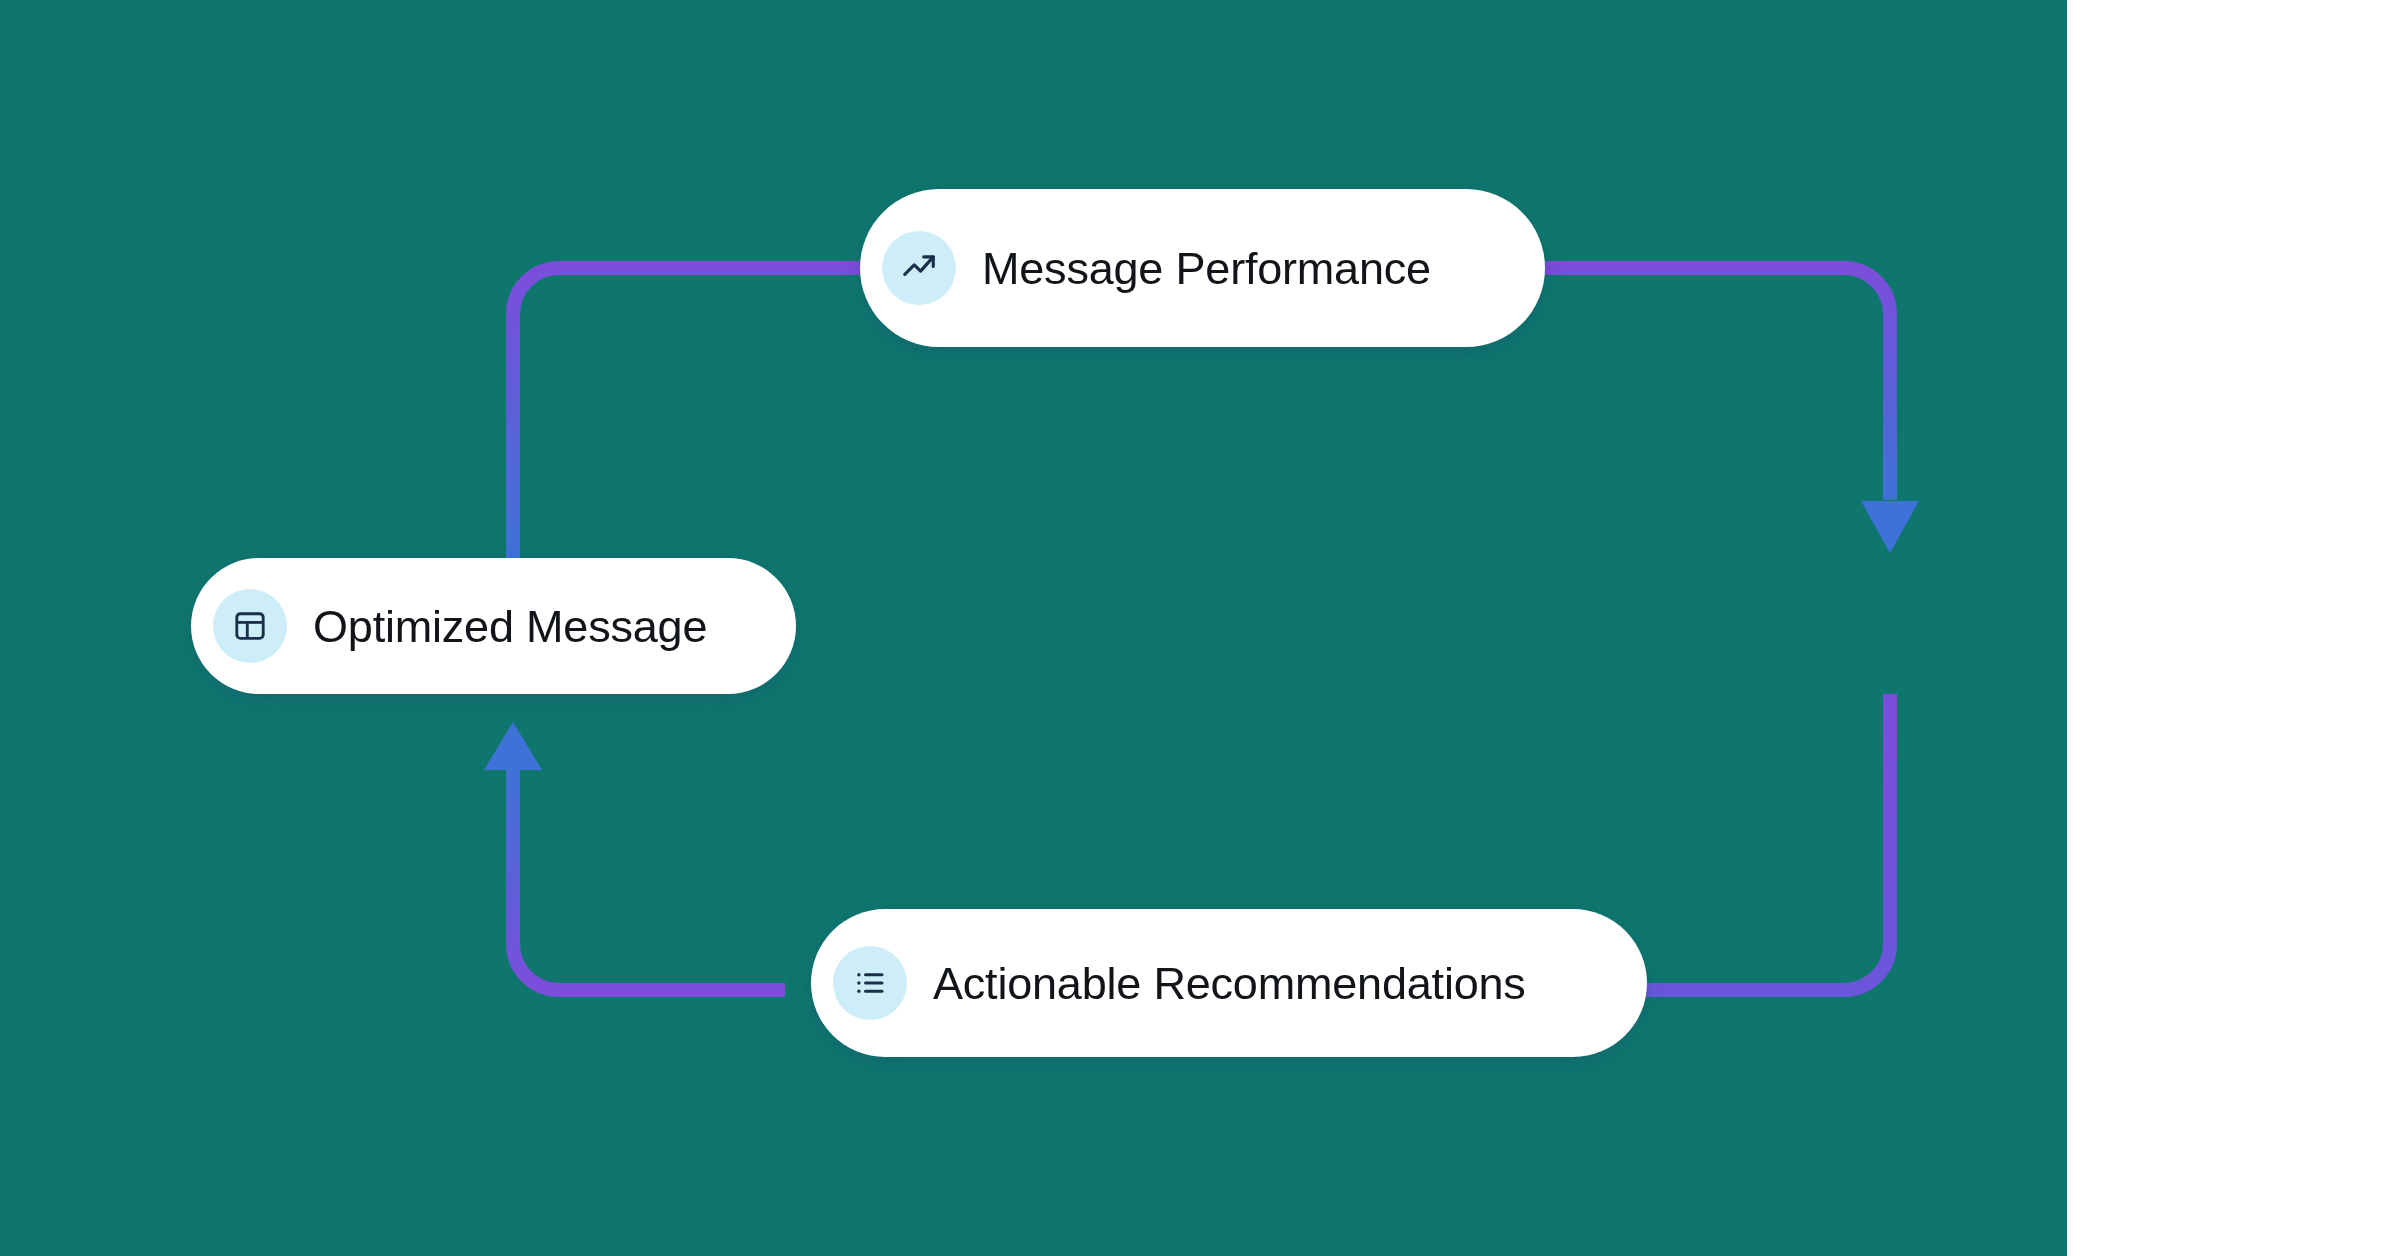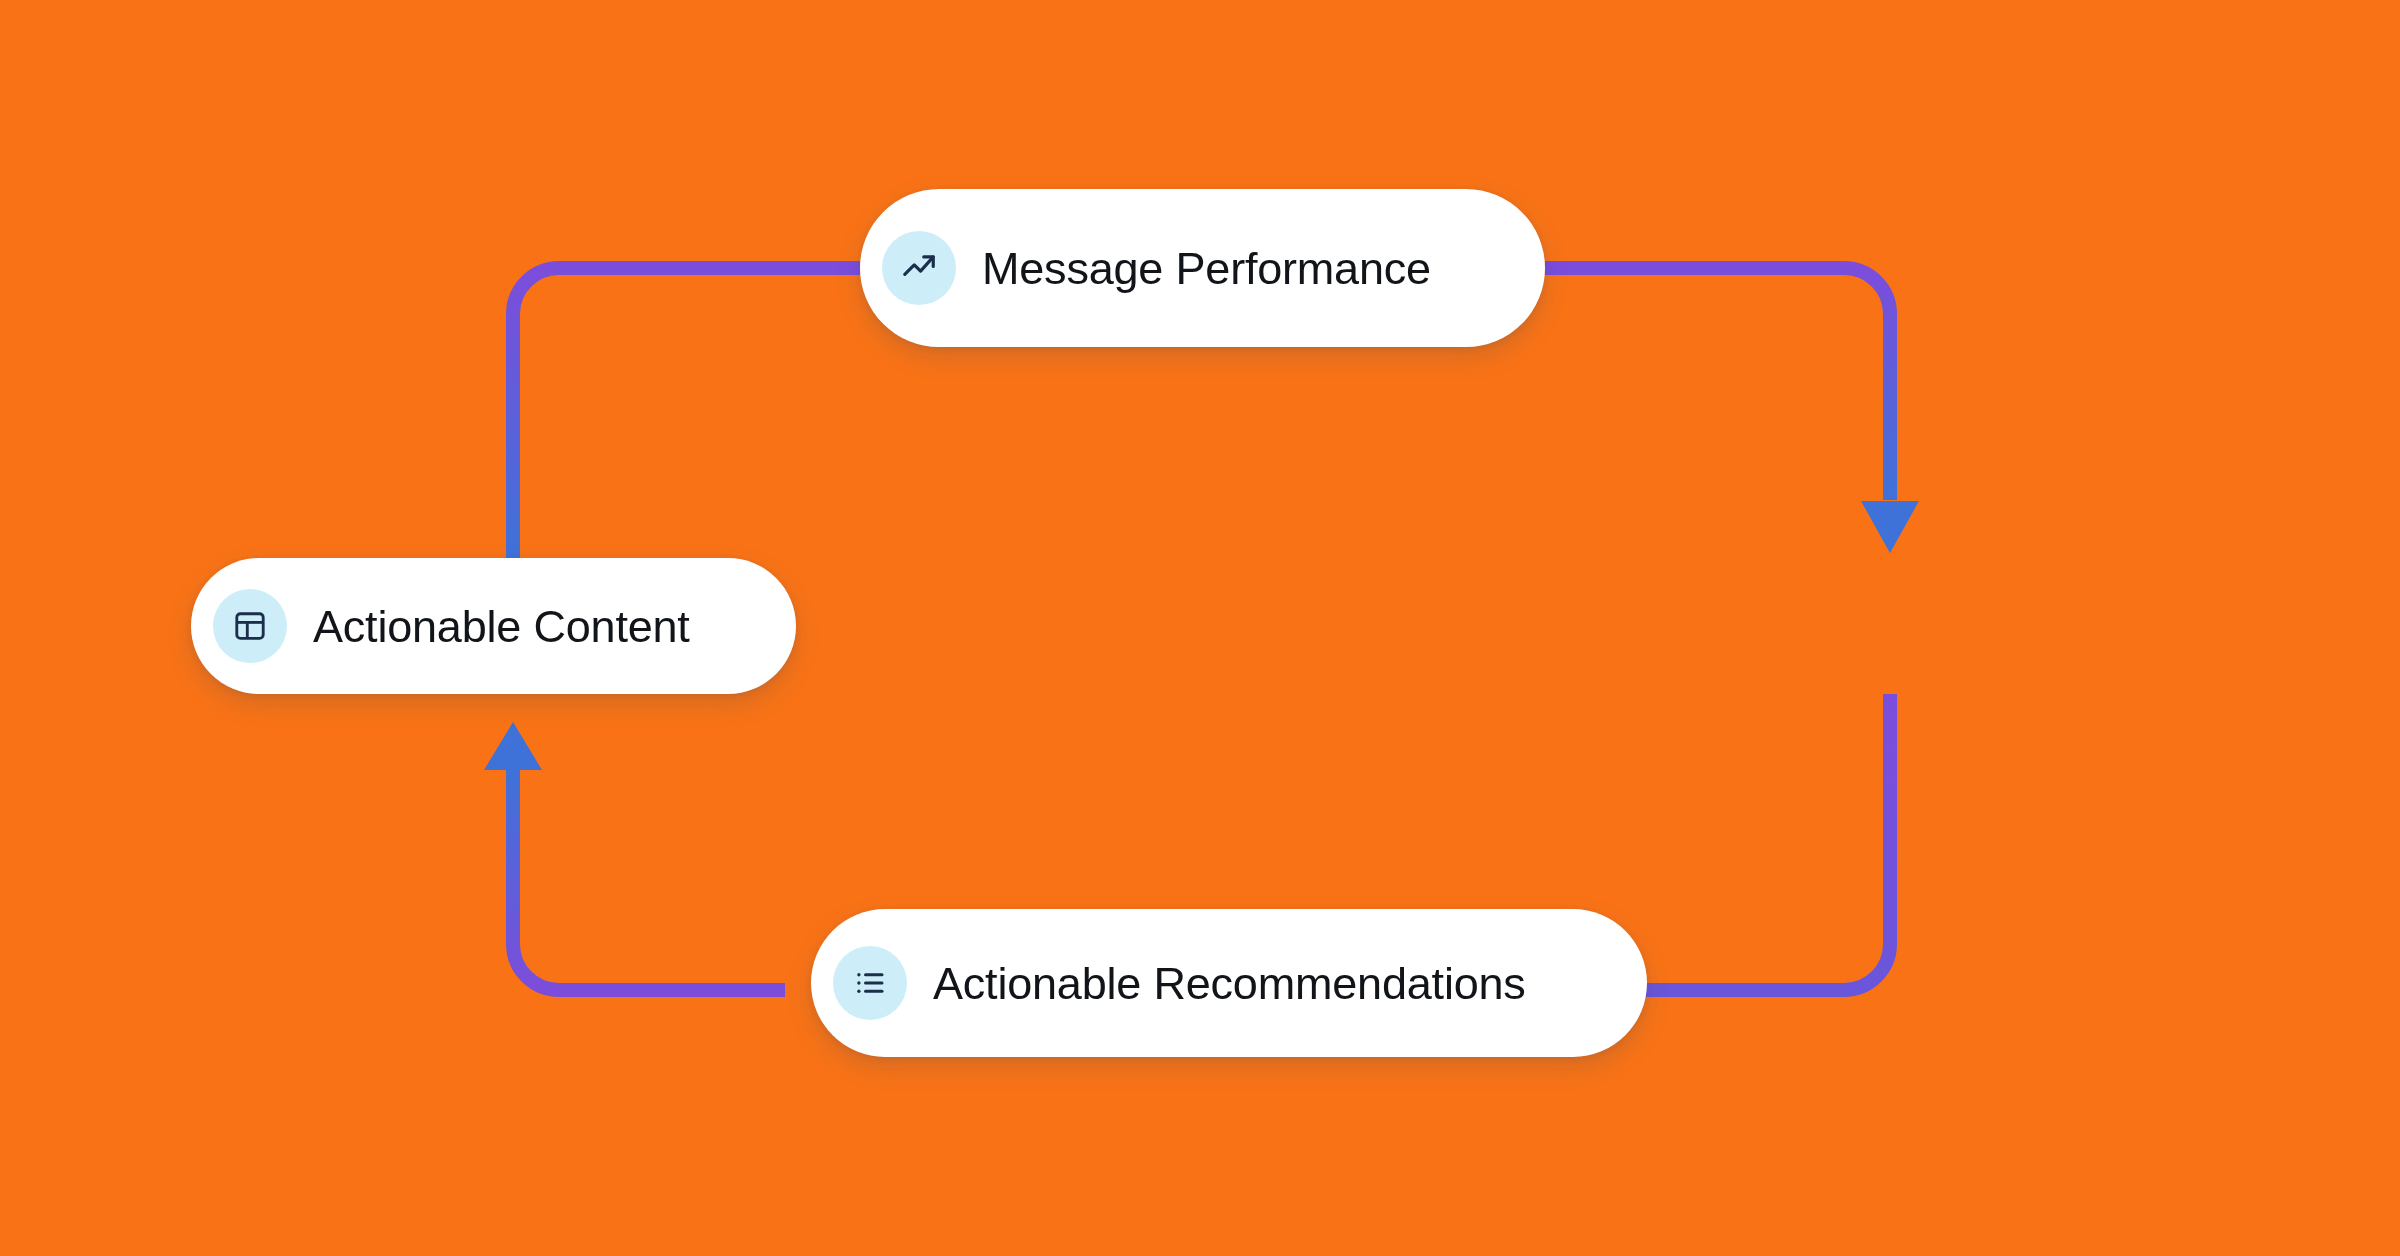--- a/index.html
+++ b/index.html
@@ -7,23 +7,23 @@
     padding: 0;
   }
   body {
     width: 2400px;
     height: 1256px;
     overflow: hidden;
     font-family: "Liberation Sans", sans-serif;
   }
   #stage {
     position: relative;
-    width: 2400px;
+    width: 2067px;
     height: 1256px;
-    background: #f97316;
+    background: #0f766e;
   }
   #connectors {
     position: absolute;
     left: 0;
     top: 0;
     width: 2400px;
     height: 1256px;
   }
   .node {
     position: absolute;
@@ -164,16 +164,16 @@
   </div>
 
   <div class="node" id="node-optimized-content">
     <span class="node-icon">
       <svg width="36" height="36" viewBox="0 0 24 24" fill="none" stroke="#1b2e4c" stroke-width="1.9" stroke-linejoin="round">
         <rect x="3.2" y="3.8" width="17.6" height="16.4" rx="2.4"></rect>
         <line x1="3.2" y1="9.6" x2="20.8" y2="9.6"></line>
         <line x1="10.2" y1="9.6" x2="10.2" y2="20.2"></line>
       </svg>
     </span>
-    <span class="node-label">Actionable Content</span>
+    <span class="node-label">Optimized Message</span>
   </div>
 
 </div>
 
 </body></html>

